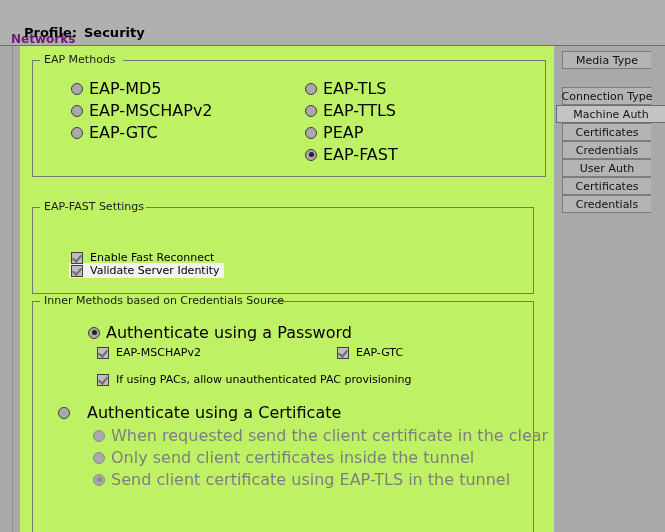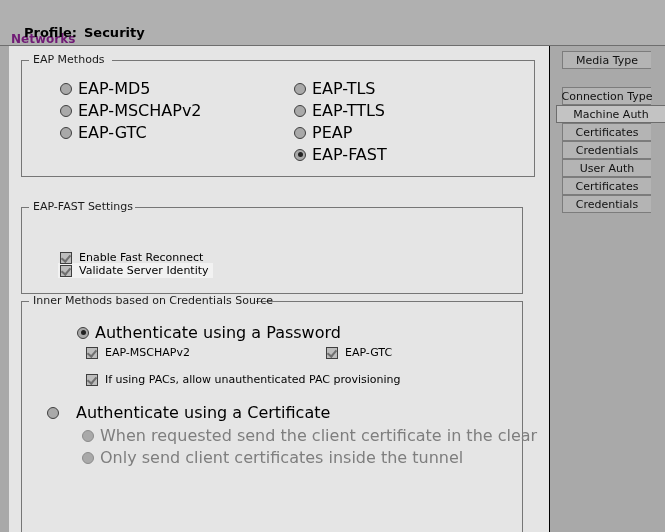--- a/index.html
+++ b/index.html
@@ -59,24 +59,24 @@
     left: 0; top: 0;
     width: 12px;
     height: 487px;
     background: #a9a9a9;
     border-right: 1px solid #8e8e8e;
   }
 
   
   #page-area {
     position: absolute;
-    left: 9px; top: 0;
+    left: 20px; top: 0;
     width: 540px;
     height: 487px;
-    background: #e5e5e5;
+    background: #bef264;
     border-right: 1px solid #000000;
   }
 
   
   .groupbox {
     position: absolute;
     border: 1px solid #767676;
     border-top: none;
     background: transparent;
   }
@@ -298,20 +298,24 @@
       </div>
 
       <div class="radio disabled" style="left:60px; top:125px;">
         <span class="radio-mark"></span>
         <span class="radio-label">When requested send the client certificate in the clear</span>
       </div>
       <div class="radio disabled" style="left:60px; top:147px;">
         <span class="radio-mark"></span>
         <span class="radio-label">Only send client certificates inside the tunnel</span>
       </div>
+      <div class="radio disabled checked" style="left:60px; top:169px;">
+        <span class="radio-mark"></span>
+        <span class="radio-label">Send client certificate using EAP-TLS in the tunnel</span>
+      </div>
     </div>
 
   </div>
 
   <div id="tab-strip">
     <div class="tab" style="top:5px;">Media Type</div>
     <div class="tab" style="top:41px;">Connection Type</div>
     <div class="tab selected" style="top:59px;">Machine Auth</div>
     <div class="tab" style="top:77px;">Certificates</div>
     <div class="tab" style="top:95px;">Credentials</div>

